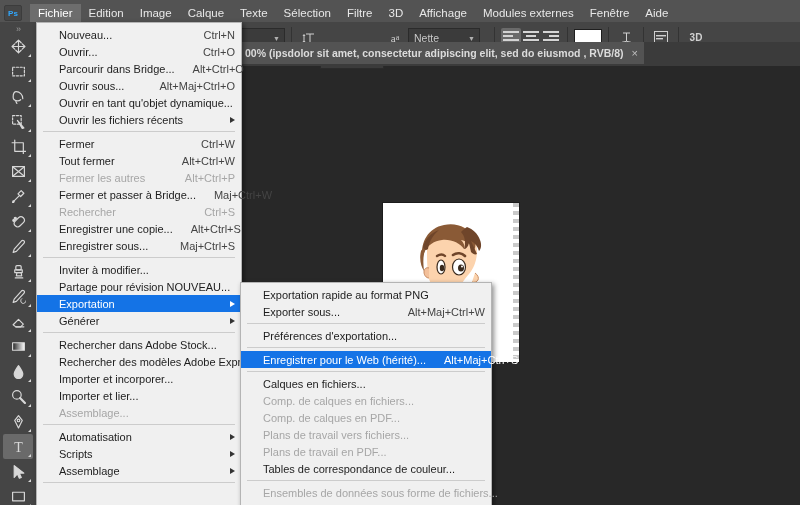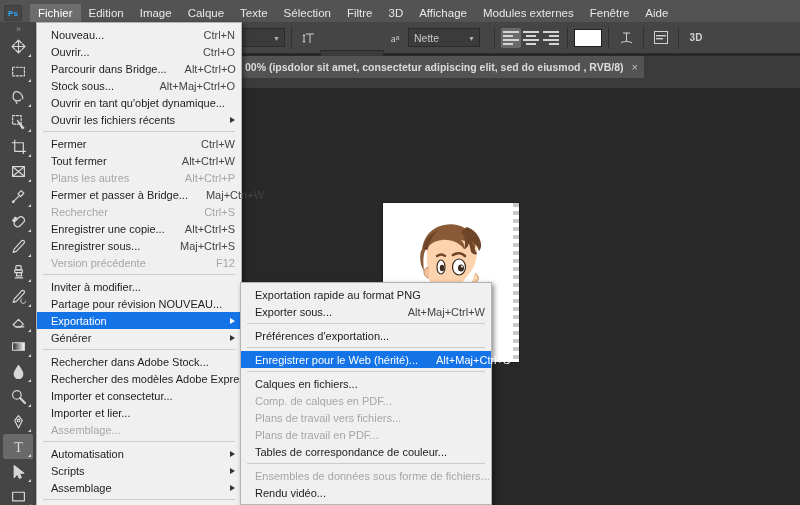--- a/index.html
+++ b/index.html
@@ -55,21 +55,21 @@
   }
   .al-icon {
     width: 20px; height: 20px; display: flex; flex-direction: column;
     justify-content: center; gap: 2px; padding: 2px 2px;
   }
   .al-icon i { display: block; height: 2px; background: #d4d4d4; }
   .al-icon.sel { background: #6a6a6a; border-radius: 2px; }
 
   
   .tabbar {
-    position: absolute; left: 36px; top: 56px; right: 0; height: 32px;
+    position: absolute; left: 36px; top: 42px; right: 0; height: 24px;
     background: #3b3b3b;
   }
   .doctab {
     position: absolute; left: 0; top: 0; height: 22px;
     background: #535353; display: flex; align-items: center;
     padding: 0 6px 0 8px; font-size: 10.5px; color: #dcdcdc;
     font-weight: bold; white-space: nowrap;
   }
   .tab-close { margin-left: 8px; font-size: 11px; color: #c0c0c0; font-weight: normal; }
 
@@ -106,21 +106,21 @@
   
   .menu {
     position: absolute; background: #f0f0f0;
     border: 1px solid #b4b4b4; box-shadow: 2px 2px 5px rgba(0,0,0,.45);
     padding: 3px 0; font-size: 11px; color: #1d1d1d;
   }
   #file-menu { left: 36px; top: 22px; width: 206px; }
   #export-menu { left: 240px; top: 282px; width: 252px; }
   .mi {
     display: flex; align-items: center; height: 17px;
-    padding: 0 6px 0 14px; white-space: nowrap; position: relative;
+    padding: 0 6px 0 22px; white-space: nowrap; position: relative;
   }
   .mi .label { flex: 0 0 auto; }
   .mi .accel { margin-left: auto; padding-left: 18px; color: #444; }
   .mi .arrow {
     margin-left: auto; width: 0; height: 0;
     border-top: 3.5px solid transparent; border-bottom: 3.5px solid transparent;
     border-left: 5px solid #333;
   }
   .mi.disabled .label, .mi.disabled .accel { color: #a6a6a6; }
   .mi.hl { background: #1473e6; color: #fff; }
@@ -519,63 +519,59 @@
       </div>
       <div class="mi has-accel">
         <span class="label">Ouvrir...</span>
         <span class="accel">Ctrl+O</span>
       </div>
       <div class="mi has-accel">
         <span class="label">Parcourir dans Bridge...</span>
         <span class="accel">Alt+Ctrl+O</span>
       </div>
       <div class="mi has-accel">
-        <span class="label">Stock sous...</span>
+        <span class="label">Ouvrir sous...</span>
         <span class="accel">Alt+Maj+Ctrl+O</span>
       </div>
       <div class="mi">
         <span class="label">Ouvrir en tant qu'objet dynamique...</span>
       </div>
       <div class="mi">
         <span class="label">Ouvrir les fichiers récents</span>
         <span class="arrow"></span>
       </div>
       <div class="msep"></div>
       <div class="mi has-accel">
         <span class="label">Fermer</span>
         <span class="accel">Ctrl+W</span>
       </div>
       <div class="mi has-accel">
         <span class="label">Tout fermer</span>
         <span class="accel">Alt+Ctrl+W</span>
       </div>
       <div class="mi disabled has-accel">
-        <span class="label">Plans les autres</span>
+        <span class="label">Fermer les autres</span>
         <span class="accel">Alt+Ctrl+P</span>
       </div>
       <div class="mi has-accel">
         <span class="label">Fermer et passer à Bridge...</span>
         <span class="accel">Maj+Ctrl+W</span>
       </div>
       <div class="mi disabled has-accel">
         <span class="label">Rechercher</span>
         <span class="accel">Ctrl+S</span>
       </div>
       <div class="mi has-accel">
         <span class="label">Enregistrer une copie...</span>
         <span class="accel">Alt+Ctrl+S</span>
       </div>
       <div class="mi has-accel">
         <span class="label">Enregistrer sous...</span>
         <span class="accel">Maj+Ctrl+S</span>
       </div>
-      <div class="mi disabled has-accel">
-        <span class="label">Version précédente</span>
-        <span class="accel">F12</span>
-      </div>
       <div class="msep"></div>
       <div class="mi">
         <span class="label">Inviter à modifier...</span>
       </div>
       <div class="mi">
         <span class="label">Partage pour révision NOUVEAU...</span>
       </div>
       <div class="mi hl">
         <span class="label">Exportation</span>
         <span class="arrow"></span>
@@ -585,21 +581,21 @@
         <span class="arrow"></span>
       </div>
       <div class="msep"></div>
       <div class="mi">
         <span class="label">Rechercher dans Adobe Stock...</span>
       </div>
       <div class="mi">
         <span class="label">Rechercher des modèles Adobe Express...</span>
       </div>
       <div class="mi">
-        <span class="label">Importer et consectetur...</span>
+        <span class="label">Importer et incorporer...</span>
       </div>
       <div class="mi">
         <span class="label">Importer et lier...</span>
       </div>
       <div class="mi disabled">
         <span class="label">Assemblage...</span>
       </div>
       <div class="msep"></div>
       <div class="mi">
         <span class="label">Automatisation</span>
@@ -632,20 +628,23 @@
       <div class="msep"></div>
       <div class="mi hl has-accel">
         <span class="label">Enregistrer pour le Web (hérité)...</span>
         <span class="accel">Alt+Maj+Ctrl+S</span>
       </div>
       <div class="msep"></div>
       <div class="mi">
         <span class="label">Calques en fichiers...</span>
       </div>
       <div class="mi disabled">
+        <span class="label">Comp. de calques en fichiers...</span>
+      </div>
+      <div class="mi disabled">
         <span class="label">Comp. de calques en PDF...</span>
       </div>
       <div class="mi disabled">
         <span class="label">Plans de travail vers fichiers...</span>
       </div>
       <div class="mi disabled">
         <span class="label">Plans de travail en PDF...</span>
       </div>
       <div class="mi">
         <span class="label">Tables de correspondance de couleur...</span>

